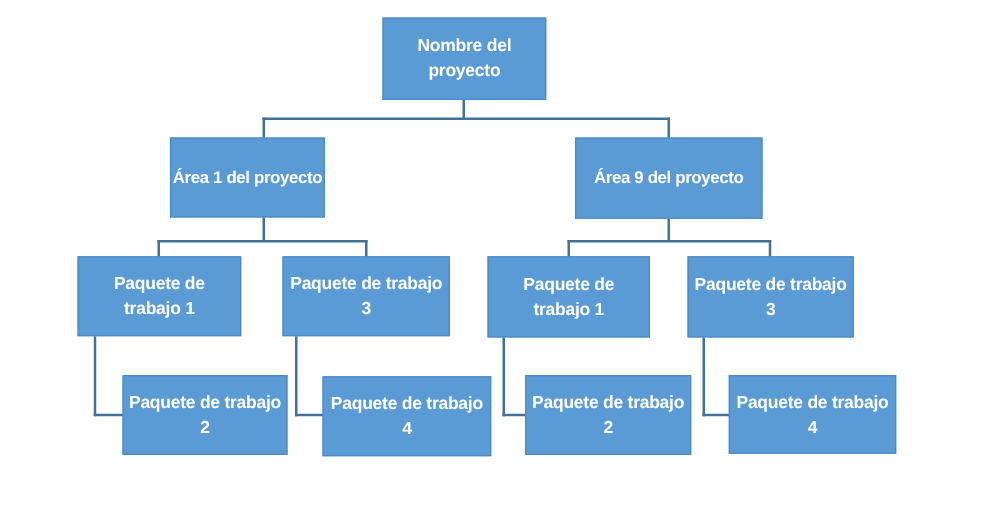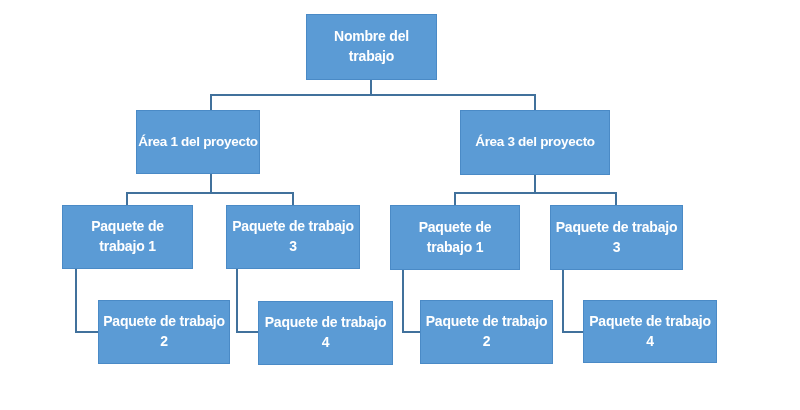--- a/index.html
+++ b/index.html
@@ -61,28 +61,28 @@
   <div class="line" style="left:75px;top:269px;width:2px;height:64px"></div>
   <div class="line" style="left:75px;top:331px;width:24px;height:2px"></div>
   <div class="line" style="left:236px;top:269px;width:2px;height:64px"></div>
   <div class="line" style="left:236px;top:331px;width:23px;height:2px"></div>
   <div class="line" style="left:402px;top:270px;width:2px;height:63px"></div>
   <div class="line" style="left:402px;top:331px;width:19px;height:2px"></div>
   <div class="line" style="left:562px;top:270px;width:2px;height:63px"></div>
   <div class="line" style="left:562px;top:331px;width:22px;height:2px"></div>
 
   <div class="node" style="left:306px;top:14px;width:131px;height:66px">
-    <span>Nombre del trabajo</span>
+    <span>Nombre del proyecto</span>
   </div>
 
   <div class="node node--area" style="left:136px;top:110px;width:124px;height:64px">
     <span>Área 1 del proyecto</span>
   </div>
   <div class="node node--area" style="left:460px;top:110px;width:150px;height:65px">
-    <span>Área 3 del proyecto</span>
+    <span>Área 9 del proyecto</span>
   </div>
 
   <div class="node" style="left:62px;top:205px;width:131px;height:64px">
     <span>Paquete de trabajo 1</span>
   </div>
   <div class="node" style="left:226px;top:205px;width:134px;height:64px">
     <span>Paquete de trabajo 3</span>
   </div>
   <div class="node" style="left:390px;top:205px;width:130px;height:65px">
     <span>Paquete de trabajo 1</span>

